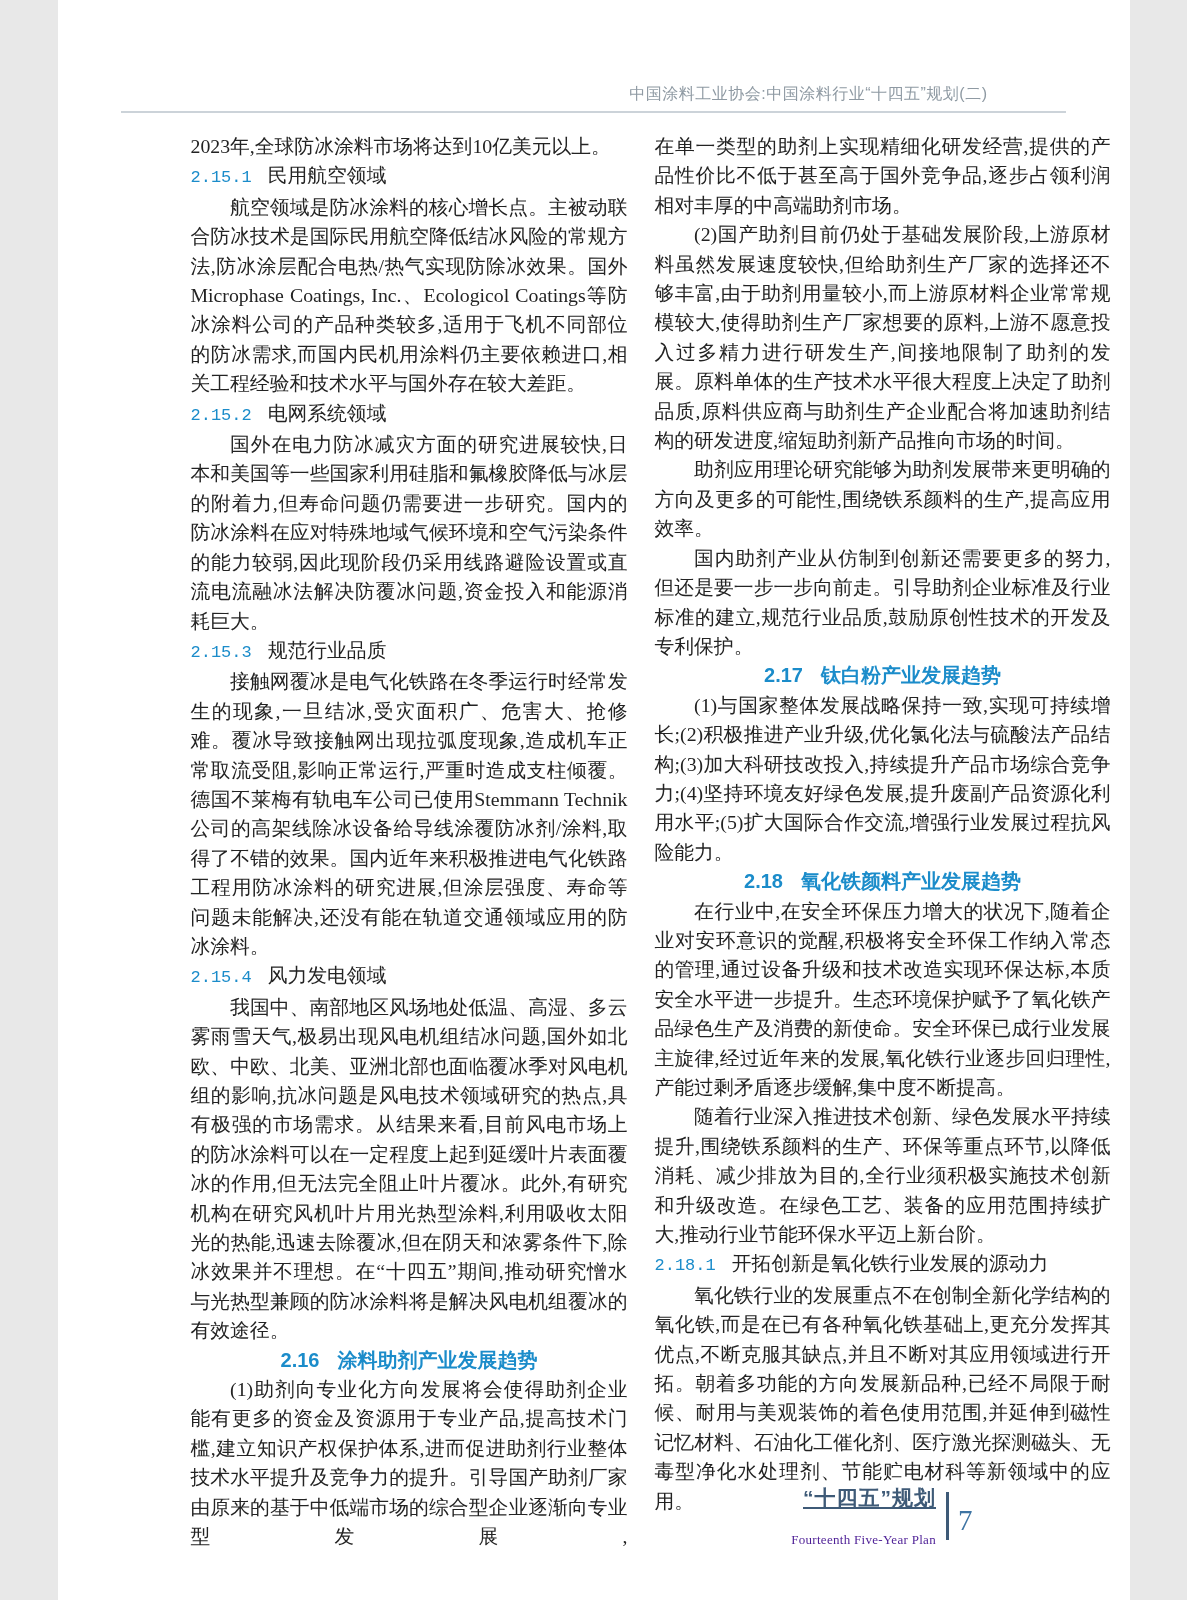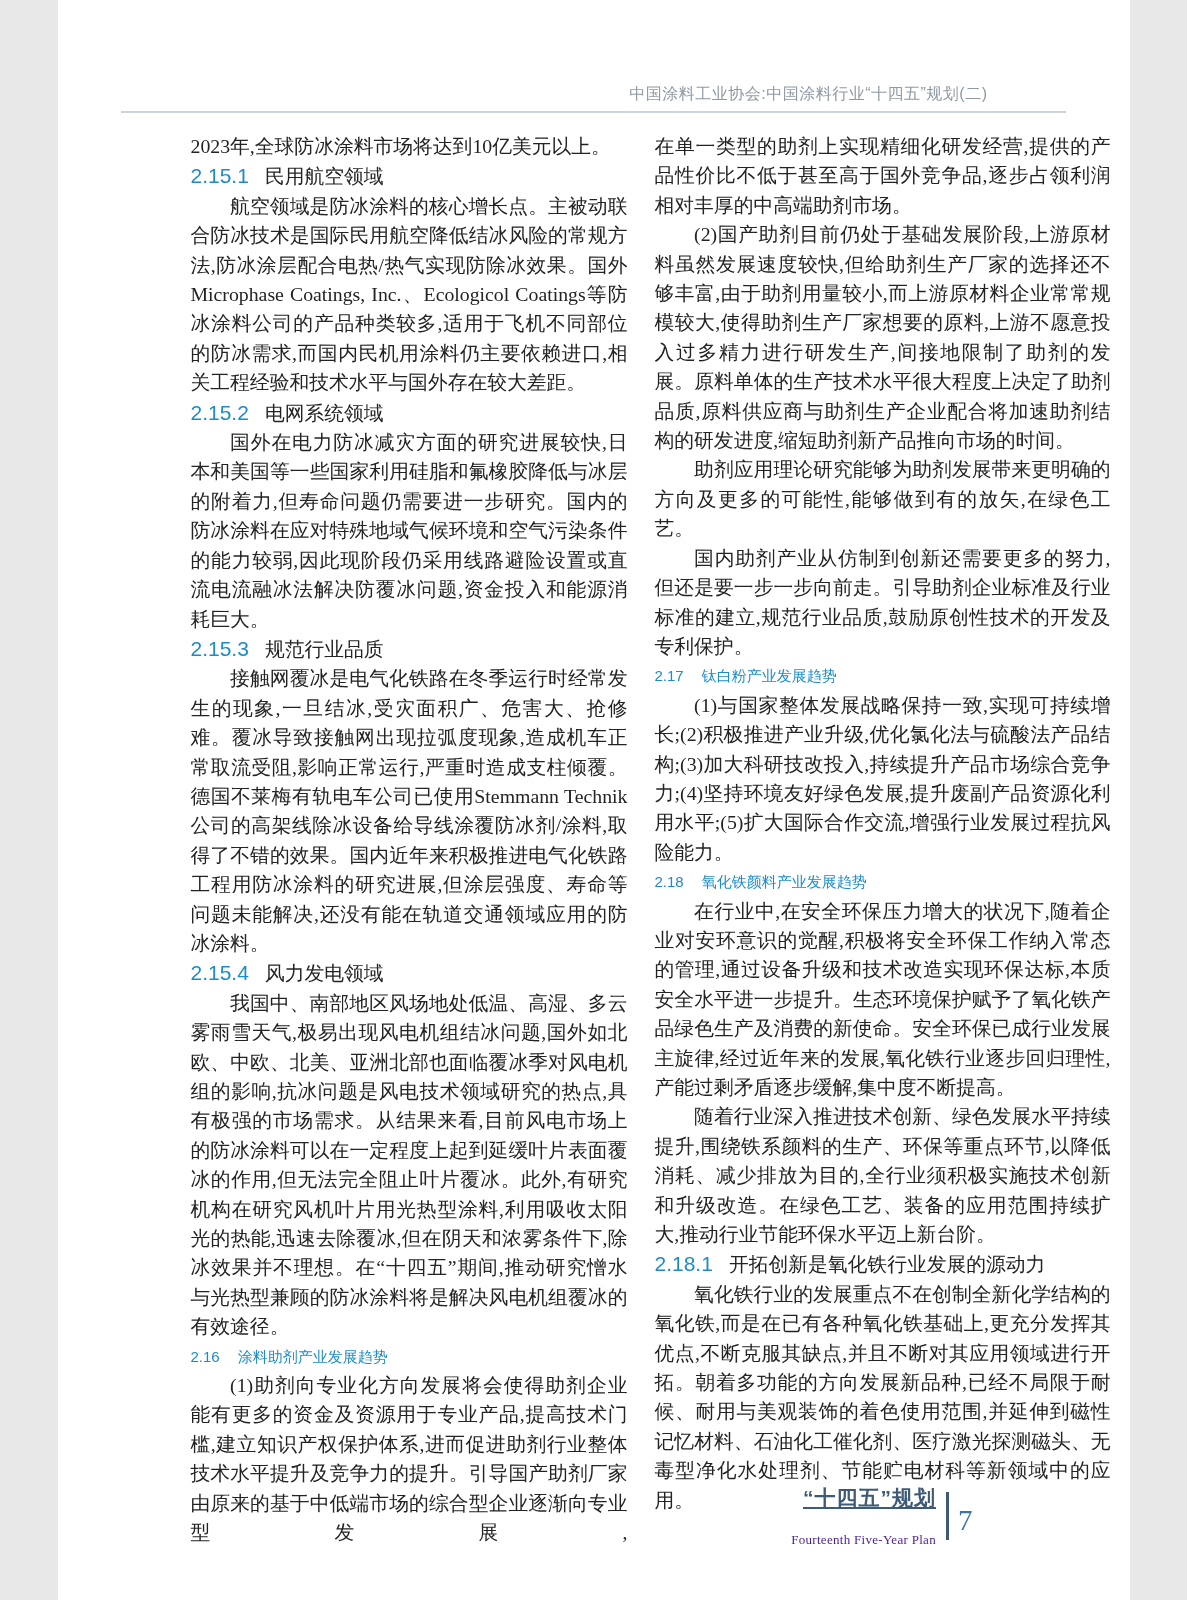--- a/index.html
+++ b/index.html
@@ -29,28 +29,28 @@
     margin-top:8px;
   }
   .col-left{left:133px;width:437px;}
   .col-right{left:597px;width:456px;}
   .col p{margin:0;padding:0;}
   .para{text-indent:2em;}
   .para-fill{text-indent:2em;text-align-last:justify;}
   .plain{text-indent:0;}
   .h2{
     font-family:"Liberation Sans","DejaVu Sans",sans-serif;
-    font-weight:400;color:var(--blue);font-size:15px;
-    white-space:nowrap;text-align:left;
+    font-weight:700;color:var(--blue);font-size:20px;
+    white-space:nowrap;text-align:center;
   }
   .h2 .num{margin-right:18px;}
   .h3{white-space:nowrap;text-align:left;}
   .h3 .num{
-    font-family:Liberation Sans, sans-serif;
-    color:var(--blue);font-size:21px;margin-right:16px;
+    font-family:Liberation Mono, monospace;
+    color:var(--blue);font-size:17px;margin-right:16px;
   }
   .h3 .ttl{color:var(--ink);}
   .footer{
     position:absolute;bottom:52px;right:157px;
     display:flex;align-items:center;
   }
   .footer-text{text-align:right;}
   .footer-cn{
     font-family:"Liberation Sans","DejaVu Sans",sans-serif;
     font-weight:700;font-size:21px;color:var(--navy);letter-spacing:1px;text-decoration:underline;
@@ -84,21 +84,21 @@
       <div class="h3"><span class="num">2.15.3</span><span class="ttl">规范行业品质</span></div>
       <p class="para">接触网覆冰是电气化铁路在冬季运行时经常发生的现象,一旦结冰,受灾面积广、危害大、抢修难。覆冰导致接触网出现拉弧度现象,造成机车正常取流受阻,影响正常运行,严重时造成支柱倾覆。德国不莱梅有轨电车公司已使用Stemmann Technik公司的高架线除冰设备给导线涂覆防冰剂/涂料,取得了不错的效果。国内近年来积极推进电气化铁路工程用防冰涂料的研究进展,但涂层强度、寿命等问题未能解决,还没有能在轨道交通领域应用的防冰涂料。</p>
       <div class="h3"><span class="num">2.15.4</span><span class="ttl">风力发电领域</span></div>
       <p class="para">我国中、南部地区风场地处低温、高湿、多云雾雨雪天气,极易出现风电机组结冰问题,国外如北欧、中欧、北美、亚洲北部也面临覆冰季对风电机组的影响,抗冰问题是风电技术领域研究的热点,具有极强的市场需求。从结果来看,目前风电市场上的防冰涂料可以在一定程度上起到延缓叶片表面覆冰的作用,但无法完全阻止叶片覆冰。此外,有研究机构在研究风机叶片用光热型涂料,利用吸收太阳光的热能,迅速去除覆冰,但在阴天和浓雾条件下,除冰效果并不理想。在“十四五”期间,推动研究憎水与光热型兼顾的防冰涂料将是解决风电机组覆冰的有效途径。</p>
       <div class="h2"><span class="num">2.16</span><span class="ttl">涂料助剂产业发展趋势</span></div>
       <p class="para-fill">(1)助剂向专业化方向发展将会使得助剂企业能有更多的资金及资源用于专业产品,提高技术门槛,建立知识产权保护体系,进而促进助剂行业整体技术水平提升及竞争力的提升。引导国产助剂厂家由原来的基于中低端市场的综合型企业逐渐向专业型发展,</p>
     </div>
   <div class="col col-right" id="col-right">
       <p class="plain">在单一类型的助剂上实现精细化研发经营,提供的产品性价比不低于甚至高于国外竞争品,逐步占领利润相对丰厚的中高端助剂市场。</p>
       <p class="para">(2)国产助剂目前仍处于基础发展阶段,上游原材料虽然发展速度较快,但给助剂生产厂家的选择还不够丰富,由于助剂用量较小,而上游原材料企业常常规模较大,使得助剂生产厂家想要的原料,上游不愿意投入过多精力进行研发生产,间接地限制了助剂的发展。原料单体的生产技术水平很大程度上决定了助剂品质,原料供应商与助剂生产企业配合将加速助剂结构的研发进度,缩短助剂新产品推向市场的时间。</p>
-      <p class="para">助剂应用理论研究能够为助剂发展带来更明确的方向及更多的可能性,能够做到有的放矢,在绿色工艺。</p>
+      <p class="para">助剂应用理论研究能够为助剂发展带来更明确的方向及更多的可能性,围绕铁系颜料的生产,提高应用效率。</p>
       <p class="para">国内助剂产业从仿制到创新还需要更多的努力,但还是要一步一步向前走。引导助剂企业标准及行业标准的建立,规范行业品质,鼓励原创性技术的开发及专利保护。</p>
       <div class="h2"><span class="num">2.17</span><span class="ttl">钛白粉产业发展趋势</span></div>
       <p class="para">(1)与国家整体发展战略保持一致,实现可持续增长;(2)积极推进产业升级,优化氯化法与硫酸法产品结构;(3)加大科研技改投入,持续提升产品市场综合竞争力;(4)坚持环境友好绿色发展,提升废副产品资源化利用水平;(5)扩大国际合作交流,增强行业发展过程抗风险能力。</p>
       <div class="h2"><span class="num">2.18</span><span class="ttl">氧化铁颜料产业发展趋势</span></div>
       <p class="para">在行业中,在安全环保压力增大的状况下,随着企业对安环意识的觉醒,积极将安全环保工作纳入常态的管理,通过设备升级和技术改造实现环保达标,本质安全水平进一步提升。生态环境保护赋予了氧化铁产品绿色生产及消费的新使命。安全环保已成行业发展主旋律,经过近年来的发展,氧化铁行业逐步回归理性,产能过剩矛盾逐步缓解,集中度不断提高。</p>
       <p class="para">随着行业深入推进技术创新、绿色发展水平持续提升,围绕铁系颜料的生产、环保等重点环节,以降低消耗、减少排放为目的,全行业须积极实施技术创新和升级改造。在绿色工艺、装备的应用范围持续扩大,推动行业节能环保水平迈上新台阶。</p>
       <div class="h3"><span class="num">2.18.1</span><span class="ttl">开拓创新是氧化铁行业发展的源动力</span></div>
       <p class="para">氧化铁行业的发展重点不在创制全新化学结构的氧化铁,而是在已有各种氧化铁基础上,更充分发挥其优点,不断克服其缺点,并且不断对其应用领域进行开拓。朝着多功能的方向发展新品种,已经不局限于耐候、耐用与美观装饰的着色使用范围,并延伸到磁性记忆材料、石油化工催化剂、医疗激光探测磁头、无毒型净化水处理剂、节能贮电材科等新领域中的应用。</p>
     </div>
 

